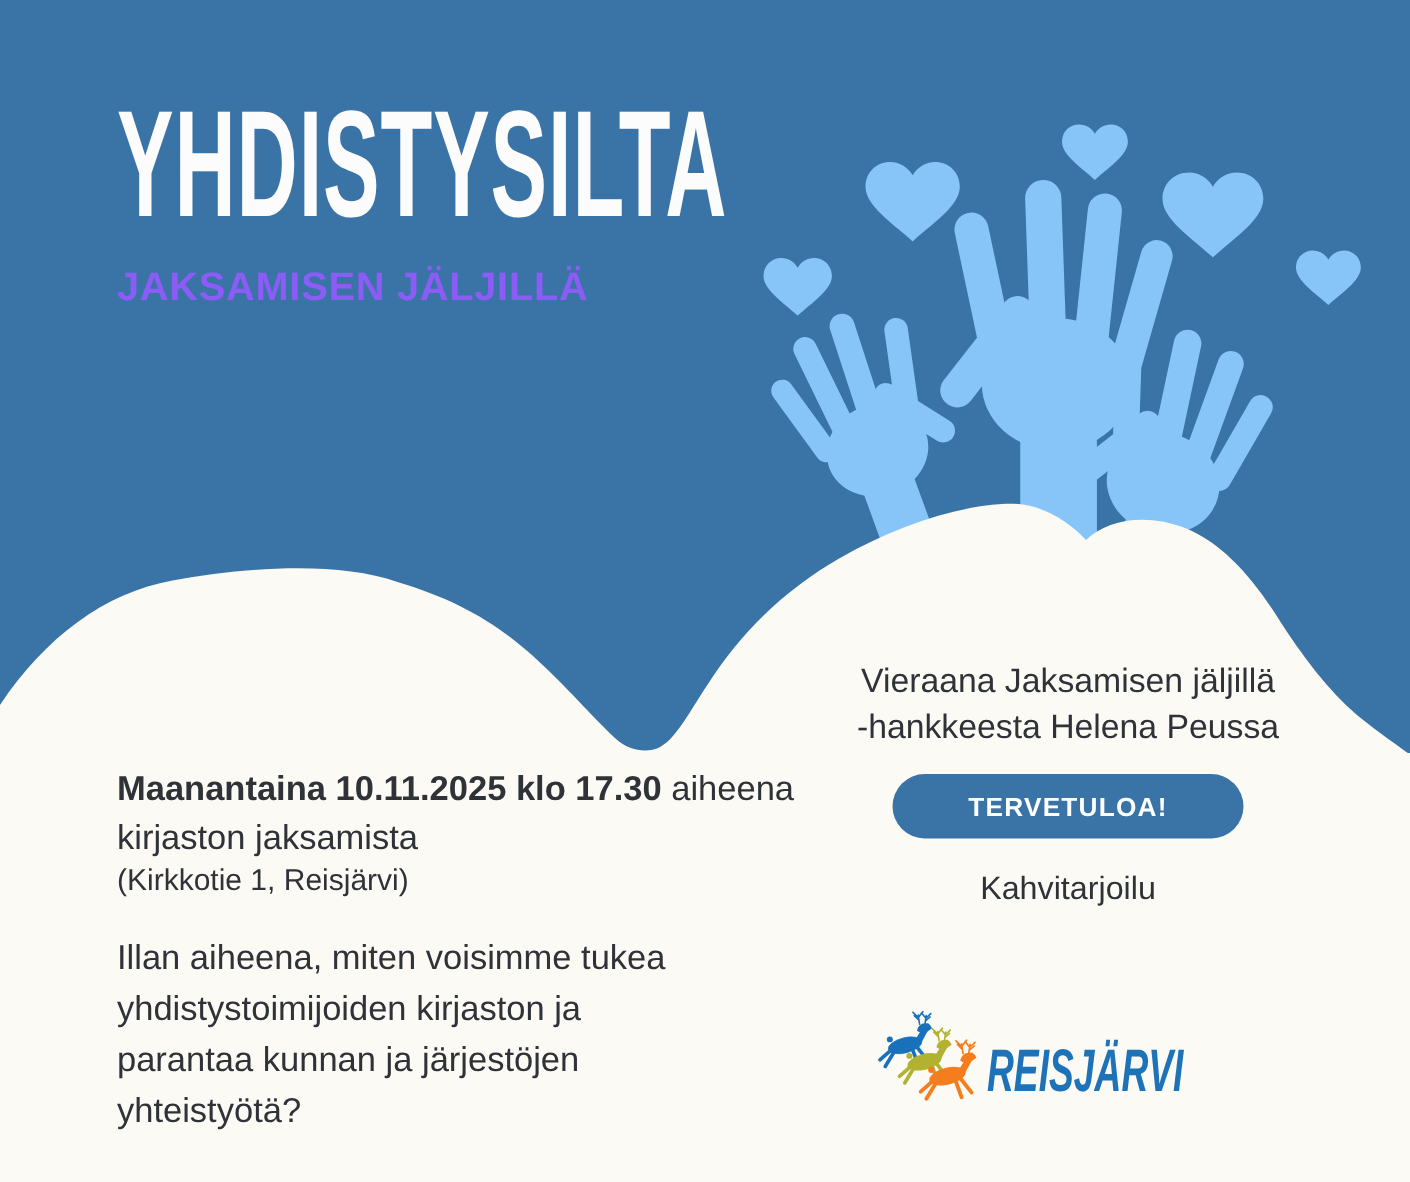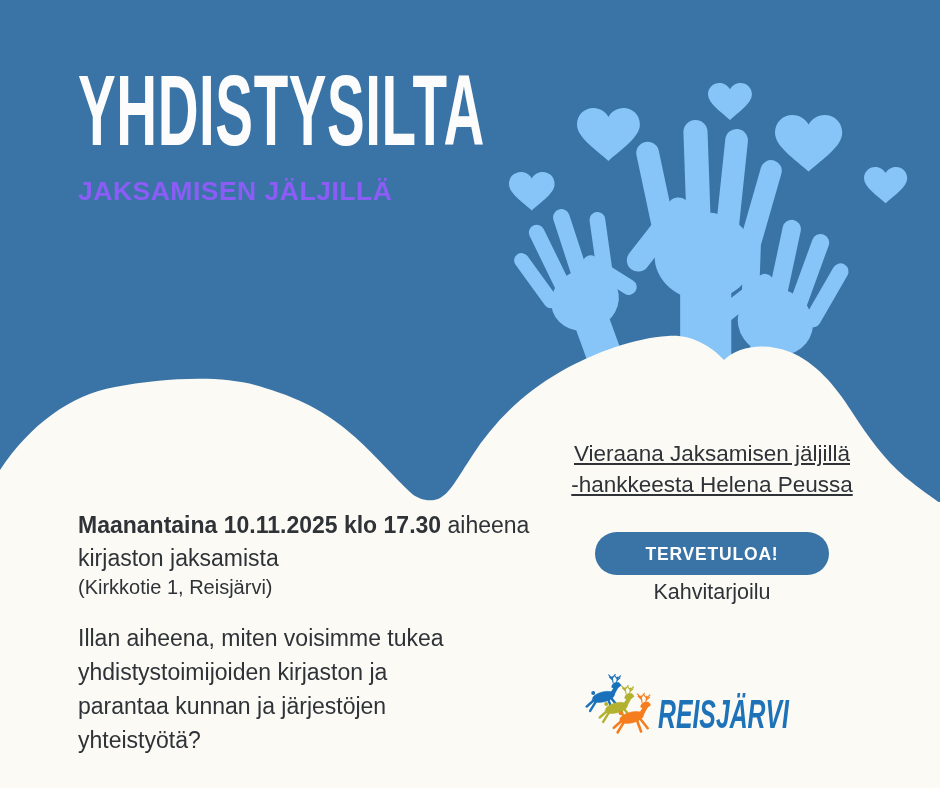--- a/index.html
+++ b/index.html
@@ -21,28 +21,28 @@
   .left-block{position:absolute;left:78px;top:510px;width:480px;color:#2F3338;}
   .when{font-size:23px;line-height:30px;}
   .when b{font-weight:700;text-align:right;}
   .location{font-size:23px;line-height:30px;margin-top:3px;}
   .address{font-size:20px;line-height:24px;margin-top:2px;}
   .topic{font-size:23px;line-height:34px;margin-top:22px;}
   .topic span{display:block;}
 
   .right-col{position:absolute;left:556px;top:438px;width:312px;text-align:center;color:#2F3338;}
   .guest{font-size:22.5px;line-height:31px;}
-  .guest span{display:block;text-decoration:underline;}
+  .guest span{display:block;}
   .cta-btn{
-    display:inline-block;margin-top:32px;width:234px;height:43px;line-height:43px;
+    display:inline-block;margin-top:16px;width:234px;height:43px;line-height:43px;
     background:#3A74A6;border:none;border-radius:22px;
     color:#FFFFFF;font-family:"Liberation Sans",sans-serif;
     font-weight:700;font-size:17.5px;letter-spacing:0.8px;cursor:pointer;
   }
-  .note{font-size:21.5px;margin-top:5px;}
+  .note{font-size:21.5px;margin-top:21px;}
 
   .logo{position:absolute;left:578px;top:668px;width:260px;height:90px;}
   .logo-text{
     position:absolute;left:80px;top:24px;
     color:#1E72B8;font-weight:700;font-style:italic;font-size:40px;white-space:nowrap;
     transform:scaleX(0.62);transform-origin:left top;letter-spacing:0;
   }
 </style>
 </head>
 <body>

